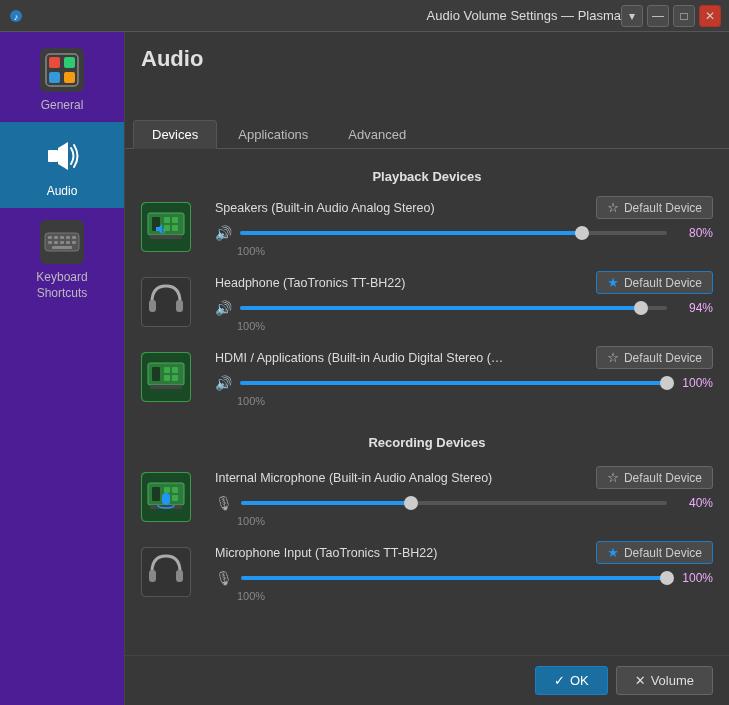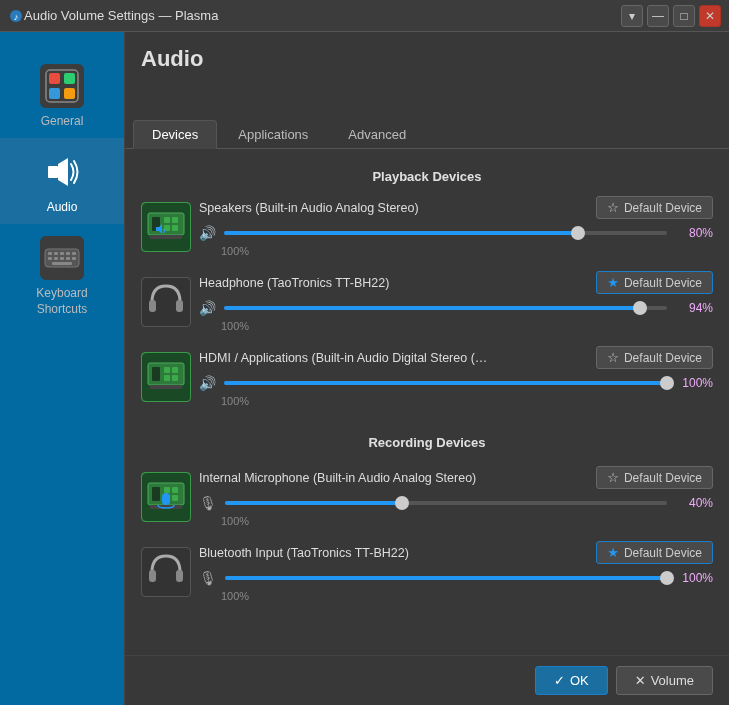--- a/index.html
+++ b/index.html
@@ -25,21 +25,21 @@
       flex-shrink: 0;
     }
     .titlebar-icon {
       width: 16px; height: 16px;
       cursor: pointer;
     }
     .titlebar-title {
       color: #ddd;
       font-size: 13px;
       flex: 1;
-      text-align: left;
+      text-align: right;
     }
     .titlebar-controls {
       display: flex; gap: 4px;
     }
     .titlebar-btn {
       width: 22px; height: 22px;
       border-radius: 3px;
       border: 1px solid #666;
       background: #4a4a4a;
       color: #ccc;
@@ -52,22 +52,22 @@
     
     .main-container {
       display: flex;
       flex: 1;
       overflow: hidden;
     }
 
     
     .sidebar {
       width: 125px;
-      background: #0369a1;
-      padding: 20px 0;
+      background: #4c1d95;
+      padding: 4px 0;
       flex-shrink: 0;
       border-right: 1px solid #444;
     }
     .sidebar-item {
       display: flex;
       flex-direction: column;
       align-items: center;
       padding: 10px 8px;
       cursor: pointer;
       color: #bbb;
@@ -148,21 +148,21 @@
       color: #e0e0e0;
       font-size: 13px;
       margin: 8px 0 12px 0;
     }
 
     
     .device-row {
       display: flex;
       align-items: center;
       margin-bottom: 14px;
-      gap: 8px;
+      gap: 24px;
     }
     .device-icon {
       width: 50px; height: 50px;
       flex-shrink: 0;
       display: flex; align-items: center; justify-content: center;
       font-size: 28px;
       border-radius: 4px;
       background: #444;
       overflow: hidden;
     }
@@ -554,21 +554,21 @@
         <div class="device-icon bt-icon">
           <svg width="48" height="48" viewBox="0 0 48 48">
             <rect width="48" height="48" rx="5" fill="#333"></rect>
             <path d="M10 24 C10 14 14 8 24 8 C34 8 38 14 38 24" fill="none" stroke="#aaa" stroke-width="3"></path>
             <rect x="7" y="22" width="7" height="12" rx="3" fill="#888"></rect>
             <rect x="34" y="22" width="7" height="12" rx="3" fill="#888"></rect>
           </svg>
         </div>
         <div class="device-details">
           <div class="device-header">
-            <span class="device-name">Bluetooth Input (TaoTronics TT-BH22)</span>
+            <span class="device-name">Microphone Input (TaoTronics TT-BH22)</span>
             <button class="default-btn is-default">
               <span class="star">★</span>
               <span>Default Device</span>
             </button>
           </div>
           <div class="volume-row">
             <span class="volume-icon">🎙</span>
             <div class="slider-container">
               <div class="slider-track">
                 <div class="slider-fill" style="width:100%"></div>

